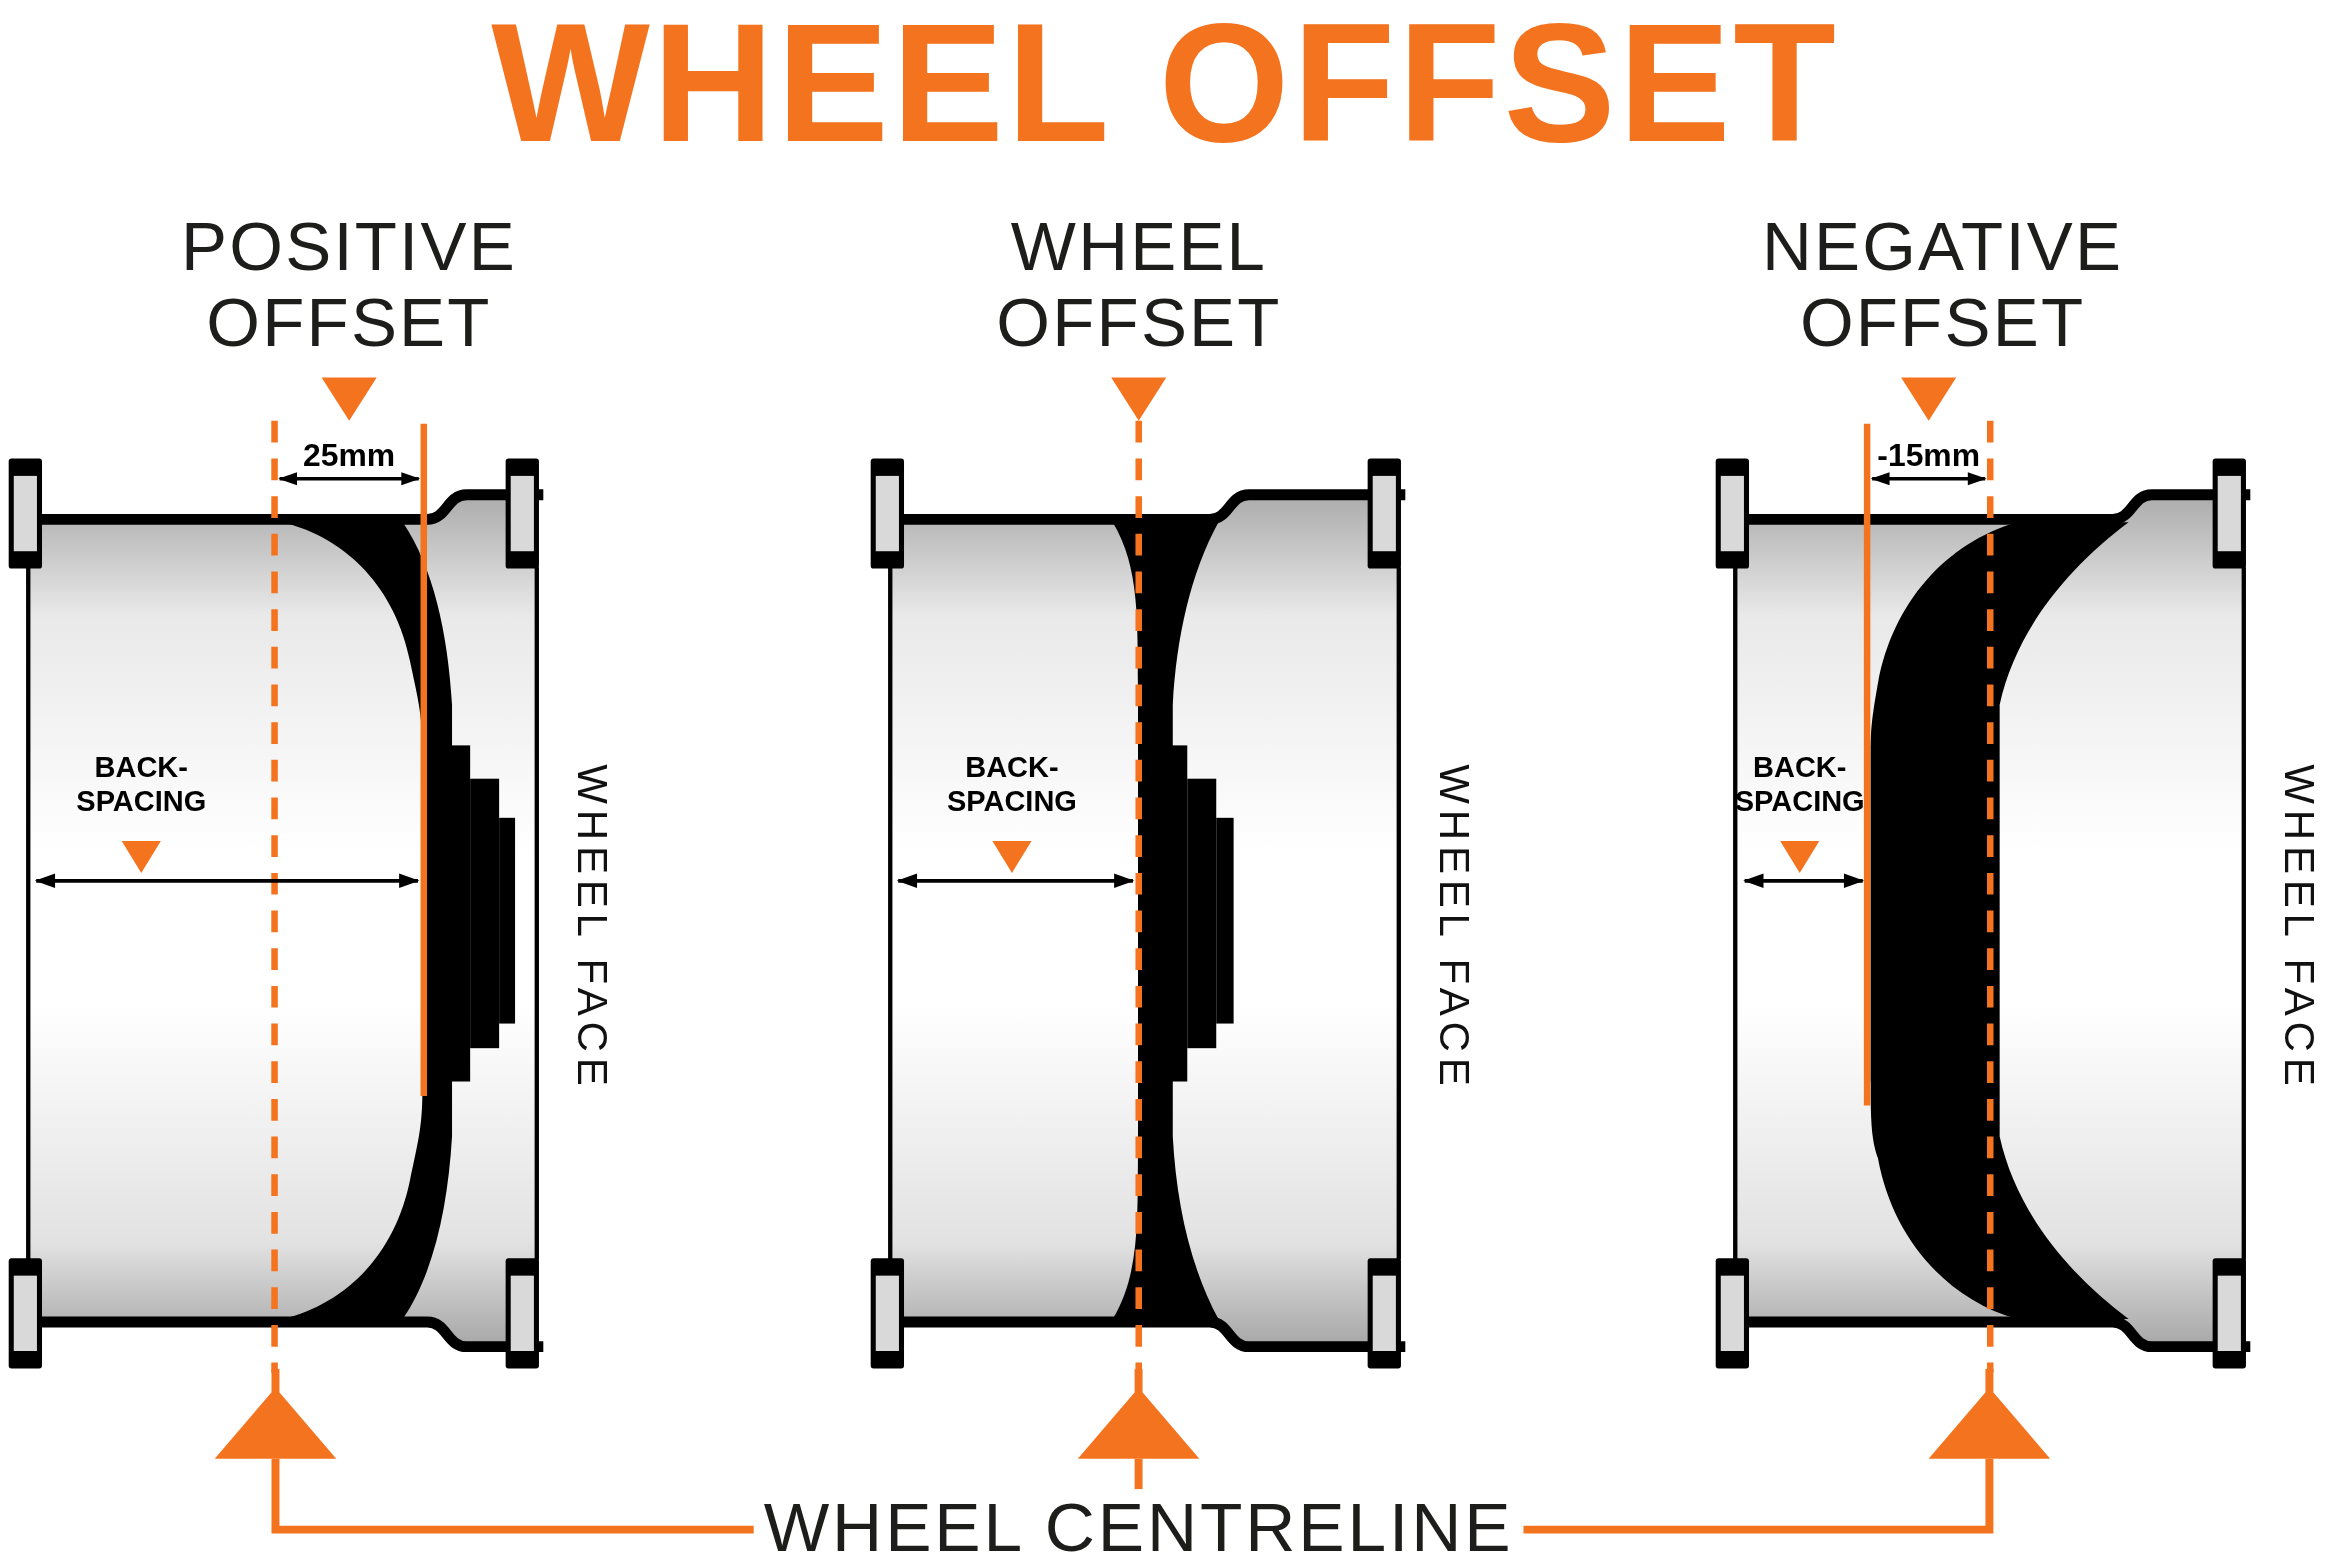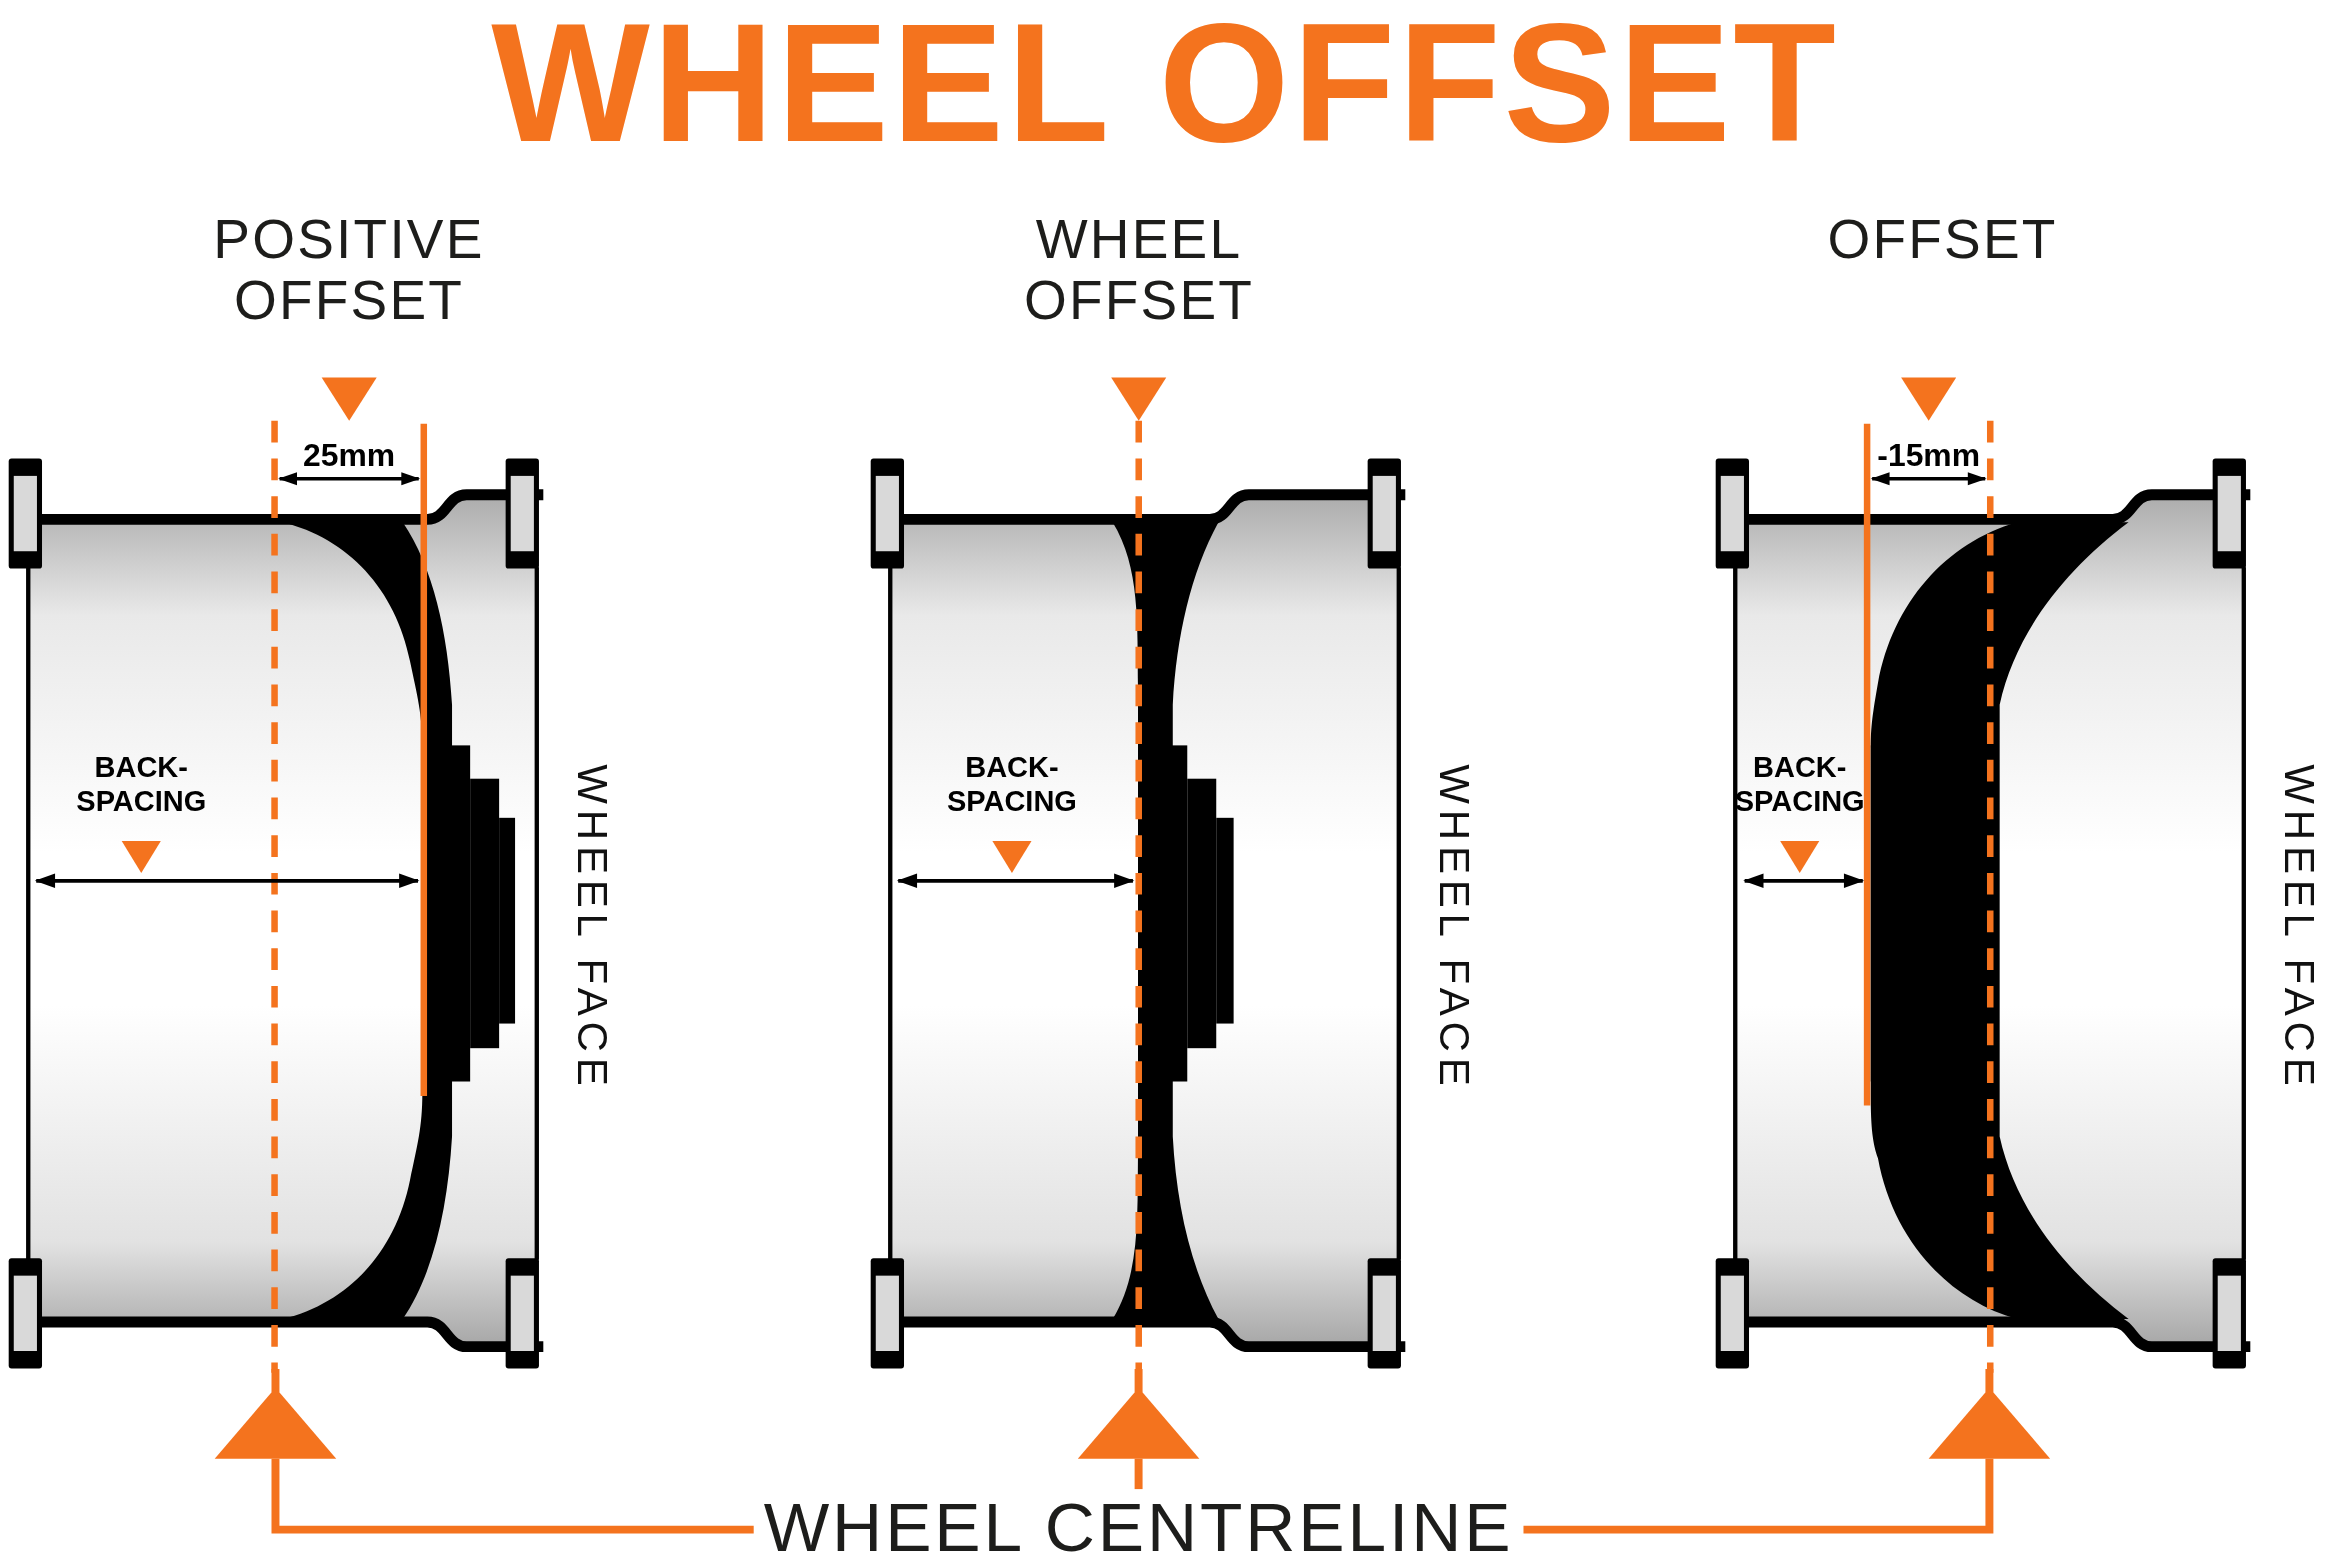--- a/index.html
+++ b/index.html
@@ -6,21 +6,21 @@
   html,body{margin:0;padding:0;background:#ffffff;}
   #stage{position:relative;width:2330px;height:1560px;background:#fff;overflow:hidden;
          font-family:"Liberation Sans", sans-serif;}
   .title{position:absolute;top:-13px;left:0;width:2330px;text-align:center;
          font-size:168px;font-weight:bold;letter-spacing:2.9px;color:var(--accent);line-height:1.15;}
   .panel{position:absolute;top:209px;width:623px;height:1173px;}
   #panel-positive{left:0;}
   #panel-zero{left:862px;}
   #panel-negative{left:1707px;}
   .heading{position:absolute;top:0;width:464px;text-align:center;color:var(--ink);
-           font-size:55px;line-height:1.1;letter-spacing:2.2px;font-weight:500;}
+           font-size:69px;line-height:1.1;letter-spacing:2.2px;font-weight:500;}
   #panel-positive .heading{left:117px;}
   #panel-zero .heading{left:45px;}
   #panel-negative .heading{left:3.6px;}
   .panel svg.diagram{position:absolute;left:0;top:161px;}
   .footer-svg{position:absolute;left:0;top:1369px;}
   .accent-fill{fill:var(--accent);}
   .accent-stroke{stroke:var(--accent);}
   text{font-family:"Liberation Sans", sans-serif;}
   .measure-label{font-size:44px;font-weight:bold;fill:#000;}
   .backspacing-label{font-size:40px;font-weight:bold;fill:#000;}
@@ -164,20 +164,21 @@
         <line x1="50" y1="705" x2="374" y2="705" stroke="#000" stroke-width="5"></line>
         <polygon points="48,705 76,695 76,715" fill="#000"></polygon>
         <polygon points="376,705 348,695 348,715" fill="#000"></polygon>
       </g>
       <text class="wheelface-label" x="798" y="770" text-anchor="middle" transform="rotate(90 798 770)">WHEEL FACE</text>
     </svg>
   </div>
 
   <div class="panel" id="panel-negative">
     <div class="heading">
+      <div>NEGATIVE</div>
       <div>OFFSET</div>
     </div>
     <svg class="diagram" width="623" height="1013" viewBox="0 0 860 1398">
       <defs>
         <linearGradient id="wgrad3" x1="0" y1="0" x2="0" y2="1">
           <stop offset="0" stop-color="#adadad"></stop>
             <stop offset="0.14" stop-color="#e9e9e9"></stop>
           <stop offset="0.42" stop-color="#ffffff"></stop>
             <stop offset="0.6" stop-color="#ffffff"></stop>
           <stop offset="0.88" stop-color="#e2e2e2"></stop>

